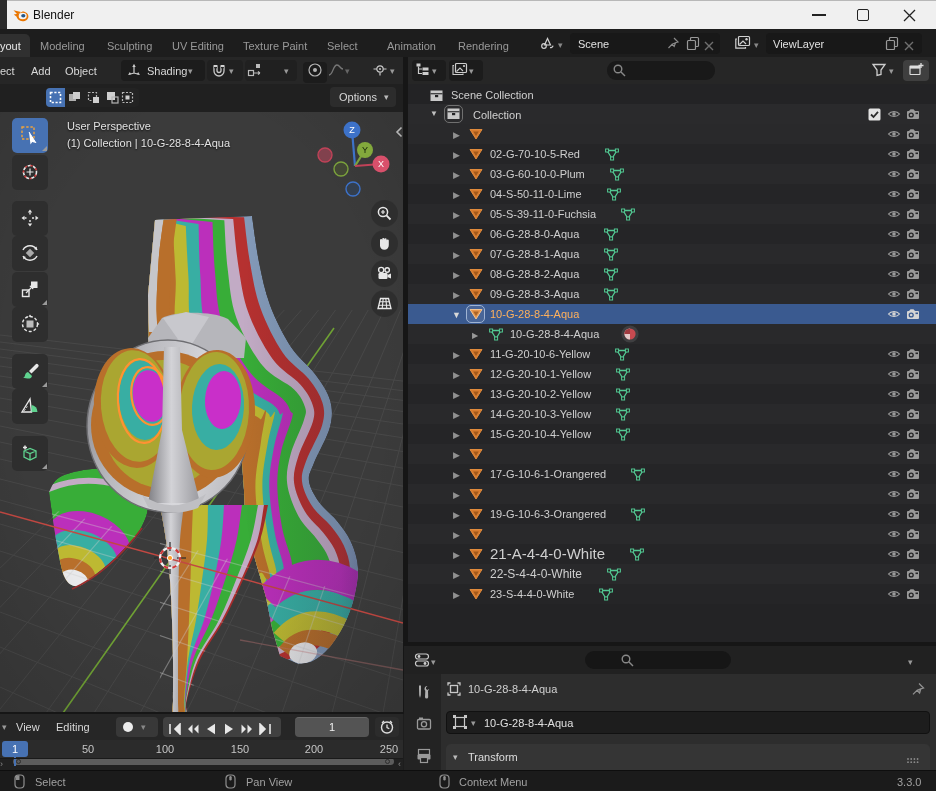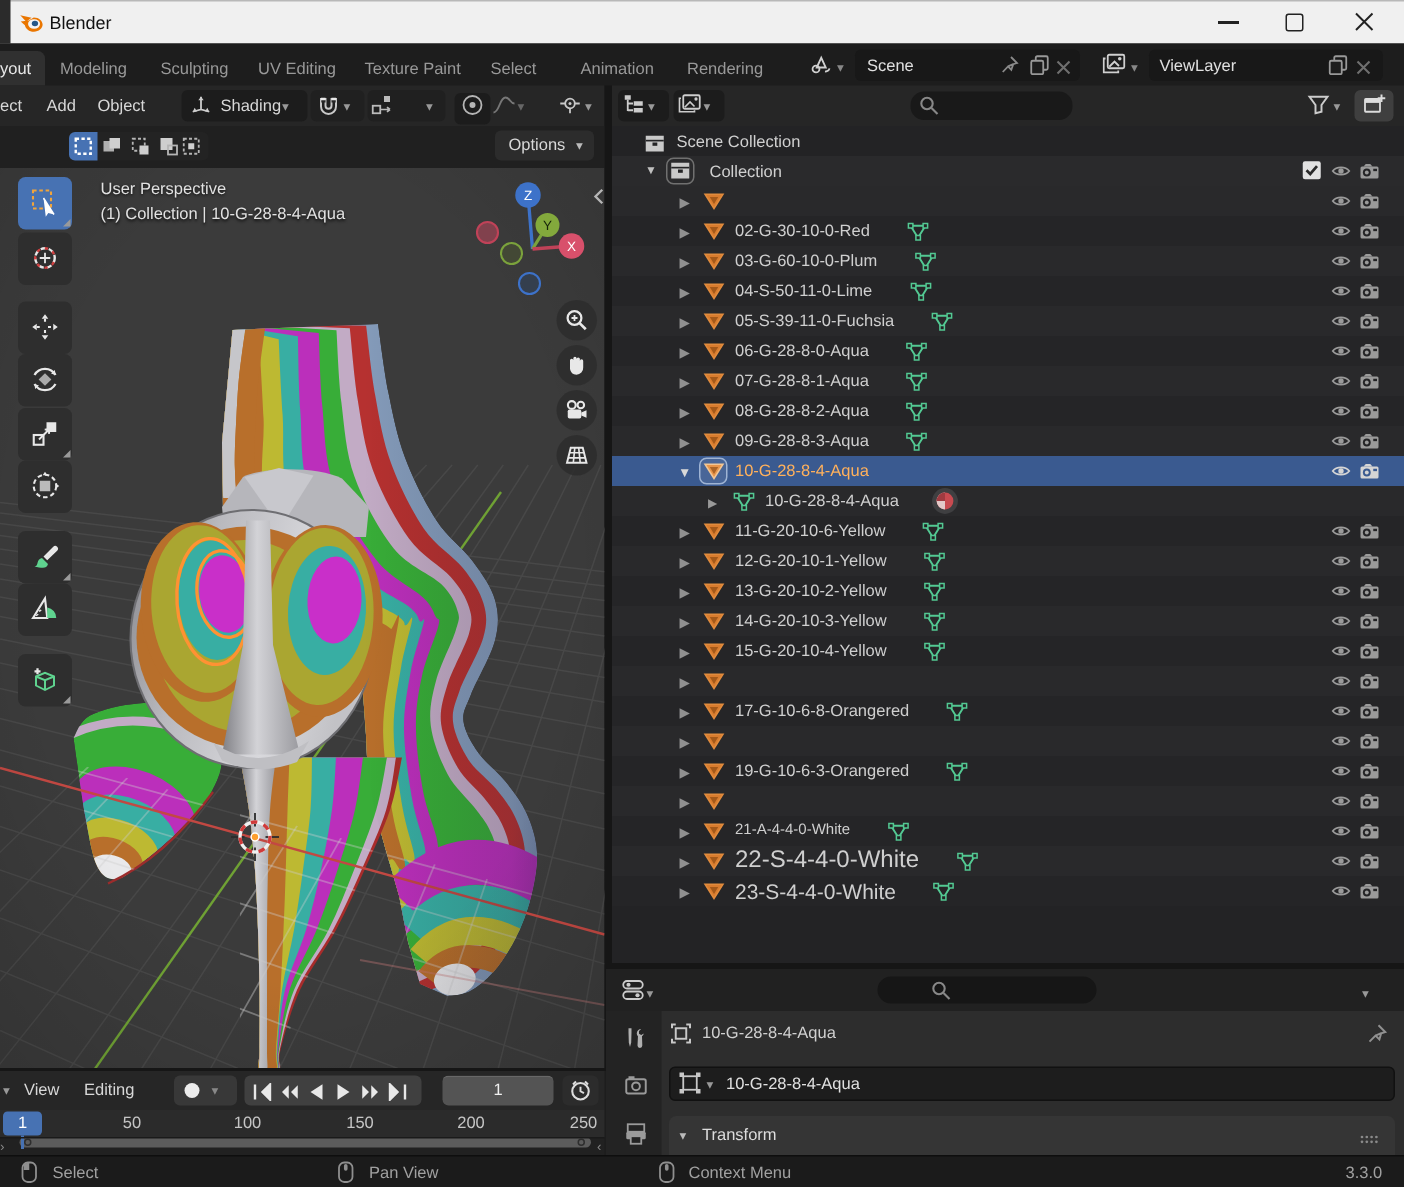--- a/index.html
+++ b/index.html
@@ -502,21 +502,21 @@
         <circle cx="5.2" cy="8" r="1.3" fill="#9a9a9a"></circle>
         <rect x="9.5" y="5.5" width="2.5" height="1.6" fill="#232325"></rect>
         <path d="M3,4 L4.5,2.3 L7.5,2.3 L9,4 Z" fill="#9a9a9a"></path>
       </svg></div>
     <div class="abs" style="left:408px;top:144px;width:528px;height:20px;background:#252527"></div>
     <div class="t" style="left:453px;top:148px;color:#909090;font-size:9px">▶</div>
     <div class="abs" style="left:468px;top:146px"><svg width="16" height="16" viewBox="0 0 16 16" style="">
         <path d="M2,3.5 L14,3.5 L8,13 Z" fill="#d97c2e" stroke="#e08b3d" stroke-width="1"></path>
         <path d="M5.2,5.4 L10.8,5.4 L8,10 Z" fill="rgba(120,60,10,0.55)"></path>
       </svg></div>
-    <div class="abs" style="left:490px;top:147px;white-space:nowrap"><span style="font-size:11px;color:#cfcfcf;line-height:14px;vertical-align:top">02-G-30-10-0-Red</span><span style="display:inline-block;width:24px"></span><span style="display:inline-block;vertical-align:top;margin-top:-1px"><svg width="16" height="16" viewBox="0 0 16 16" style="">
+    <div class="abs" style="left:490px;top:147px;white-space:nowrap"><span style="font-size:11px;color:#cfcfcf;line-height:14px;vertical-align:top">02-G-70-10-5-Red</span><span style="display:inline-block;width:24px"></span><span style="display:inline-block;vertical-align:top;margin-top:-1px"><svg width="16" height="16" viewBox="0 0 16 16" style="">
           <path d="M3,4.5 L13,4.5 L8,12.5 Z" fill="none" stroke="#53c993" stroke-width="1.3"></path>
           <rect x="1.6" y="3" width="3" height="3" fill="#232325" stroke="#53c993" stroke-width="1"></rect>
           <rect x="11.4" y="3" width="3" height="3" fill="#232325" stroke="#53c993" stroke-width="1"></rect>
           <rect x="6.6" y="11" width="3" height="3" fill="#232325" stroke="#53c993" stroke-width="1"></rect>
         </svg></span></div>
     <div class="abs" style="left:887px;top:147px"><svg width="14" height="14" viewBox="0 0 14 14" style="">
         <path d="M1.5,7 C 4,3.8 10,3.8 12.5,7 C 10,10.2 4,10.2 1.5,7 Z" fill="none" stroke="#9a9a9a" stroke-width="1.2"></path>
         <circle cx="7" cy="7" r="1.8" fill="#9a9a9a"></circle>
       </svg></div>
     <div class="abs" style="left:906px;top:147px"><svg width="14" height="15" viewBox="0 0 14 15" style="">
@@ -852,21 +852,21 @@
         <circle cx="5.2" cy="8" r="1.3" fill="#9a9a9a"></circle>
         <rect x="9.5" y="5.5" width="2.5" height="1.6" fill="#232325"></rect>
         <path d="M3,4 L4.5,2.3 L7.5,2.3 L9,4 Z" fill="#9a9a9a"></path>
       </svg></div>
     <div class="abs" style="left:408px;top:464px;width:528px;height:20px;background:#252527"></div>
     <div class="t" style="left:453px;top:468px;color:#909090;font-size:9px">▶</div>
     <div class="abs" style="left:468px;top:466px"><svg width="16" height="16" viewBox="0 0 16 16" style="">
         <path d="M2,3.5 L14,3.5 L8,13 Z" fill="#d97c2e" stroke="#e08b3d" stroke-width="1"></path>
         <path d="M5.2,5.4 L10.8,5.4 L8,10 Z" fill="rgba(120,60,10,0.55)"></path>
       </svg></div>
-    <div class="abs" style="left:490px;top:467px;white-space:nowrap"><span style="font-size:11px;color:#cfcfcf;line-height:14px;vertical-align:top">17-G-10-6-8-Orangered</span><span style="display:inline-block;width:24px"></span><span style="display:inline-block;vertical-align:top;margin-top:-1px"><svg width="16" height="16" viewBox="0 0 16 16" style="">
+    <div class="abs" style="left:490px;top:467px;white-space:nowrap"><span style="font-size:11px;color:#cfcfcf;line-height:14px;vertical-align:top">17-G-10-6-1-Orangered</span><span style="display:inline-block;width:24px"></span><span style="display:inline-block;vertical-align:top;margin-top:-1px"><svg width="16" height="16" viewBox="0 0 16 16" style="">
           <path d="M3,4.5 L13,4.5 L8,12.5 Z" fill="none" stroke="#53c993" stroke-width="1.3"></path>
           <rect x="1.6" y="3" width="3" height="3" fill="#232325" stroke="#53c993" stroke-width="1"></rect>
           <rect x="11.4" y="3" width="3" height="3" fill="#232325" stroke="#53c993" stroke-width="1"></rect>
           <rect x="6.6" y="11" width="3" height="3" fill="#232325" stroke="#53c993" stroke-width="1"></rect>
         </svg></span></div>
     <div class="abs" style="left:887px;top:467px"><svg width="14" height="14" viewBox="0 0 14 14" style="">
         <path d="M1.5,7 C 4,3.8 10,3.8 12.5,7 C 10,10.2 4,10.2 1.5,7 Z" fill="none" stroke="#9a9a9a" stroke-width="1.2"></path>
         <circle cx="7" cy="7" r="1.8" fill="#9a9a9a"></circle>
       </svg></div>
     <div class="abs" style="left:906px;top:467px"><svg width="14" height="15" viewBox="0 0 14 15" style="">
@@ -932,21 +932,21 @@
         <circle cx="5.2" cy="8" r="1.3" fill="#9a9a9a"></circle>
         <rect x="9.5" y="5.5" width="2.5" height="1.6" fill="#232325"></rect>
         <path d="M3,4 L4.5,2.3 L7.5,2.3 L9,4 Z" fill="#9a9a9a"></path>
       </svg></div>
     <div class="abs" style="left:408px;top:544px;width:528px;height:20px;background:#252527"></div>
     <div class="t" style="left:453px;top:548px;color:#909090;font-size:9px">▶</div>
     <div class="abs" style="left:468px;top:546px"><svg width="16" height="16" viewBox="0 0 16 16" style="">
         <path d="M2,3.5 L14,3.5 L8,13 Z" fill="#d97c2e" stroke="#e08b3d" stroke-width="1"></path>
         <path d="M5.2,5.4 L10.8,5.4 L8,10 Z" fill="rgba(120,60,10,0.55)"></path>
       </svg></div>
-    <div class="abs" style="left:490px;top:547px;white-space:nowrap"><span style="font-size:10px;color:#cfcfcf;line-height:14px;vertical-align:top">21-A-4-4-0-White</span><span style="display:inline-block;width:24px"></span><span style="display:inline-block;vertical-align:top;margin-top:-1px"><svg width="16" height="16" viewBox="0 0 16 16" style="">
+    <div class="abs" style="left:490px;top:547px;white-space:nowrap"><span style="font-size:15px;color:#cfcfcf;line-height:14px;vertical-align:top">21-A-4-4-0-White</span><span style="display:inline-block;width:24px"></span><span style="display:inline-block;vertical-align:top;margin-top:-1px"><svg width="16" height="16" viewBox="0 0 16 16" style="">
           <path d="M3,4.5 L13,4.5 L8,12.5 Z" fill="none" stroke="#53c993" stroke-width="1.3"></path>
           <rect x="1.6" y="3" width="3" height="3" fill="#232325" stroke="#53c993" stroke-width="1"></rect>
           <rect x="11.4" y="3" width="3" height="3" fill="#232325" stroke="#53c993" stroke-width="1"></rect>
           <rect x="6.6" y="11" width="3" height="3" fill="#232325" stroke="#53c993" stroke-width="1"></rect>
         </svg></span></div>
     <div class="abs" style="left:887px;top:547px"><svg width="14" height="14" viewBox="0 0 14 14" style="">
         <path d="M1.5,7 C 4,3.8 10,3.8 12.5,7 C 10,10.2 4,10.2 1.5,7 Z" fill="none" stroke="#9a9a9a" stroke-width="1.2"></path>
         <circle cx="7" cy="7" r="1.8" fill="#9a9a9a"></circle>
       </svg></div>
     <div class="abs" style="left:906px;top:547px"><svg width="14" height="15" viewBox="0 0 14 15" style="">
@@ -955,21 +955,21 @@
         <circle cx="5.2" cy="8" r="1.3" fill="#9a9a9a"></circle>
         <rect x="9.5" y="5.5" width="2.5" height="1.6" fill="#232325"></rect>
         <path d="M3,4 L4.5,2.3 L7.5,2.3 L9,4 Z" fill="#9a9a9a"></path>
       </svg></div>
     <div class="abs" style="left:408px;top:564px;width:528px;height:20px;background:#29292b"></div>
     <div class="t" style="left:453px;top:568px;color:#909090;font-size:9px">▶</div>
     <div class="abs" style="left:468px;top:566px"><svg width="16" height="16" viewBox="0 0 16 16" style="">
         <path d="M2,3.5 L14,3.5 L8,13 Z" fill="#d97c2e" stroke="#e08b3d" stroke-width="1"></path>
         <path d="M5.2,5.4 L10.8,5.4 L8,10 Z" fill="rgba(120,60,10,0.55)"></path>
       </svg></div>
-    <div class="abs" style="left:490px;top:567px;white-space:nowrap"><span style="font-size:16px;color:#cfcfcf;line-height:14px;vertical-align:top">22-S-4-4-0-White</span><span style="display:inline-block;width:24px"></span><span style="display:inline-block;vertical-align:top;margin-top:-1px"><svg width="16" height="16" viewBox="0 0 16 16" style="">
+    <div class="abs" style="left:490px;top:567px;white-space:nowrap"><span style="font-size:12px;color:#cfcfcf;line-height:14px;vertical-align:top">22-S-4-4-0-White</span><span style="display:inline-block;width:24px"></span><span style="display:inline-block;vertical-align:top;margin-top:-1px"><svg width="16" height="16" viewBox="0 0 16 16" style="">
           <path d="M3,4.5 L13,4.5 L8,12.5 Z" fill="none" stroke="#53c993" stroke-width="1.3"></path>
           <rect x="1.6" y="3" width="3" height="3" fill="#232325" stroke="#53c993" stroke-width="1"></rect>
           <rect x="11.4" y="3" width="3" height="3" fill="#232325" stroke="#53c993" stroke-width="1"></rect>
           <rect x="6.6" y="11" width="3" height="3" fill="#232325" stroke="#53c993" stroke-width="1"></rect>
         </svg></span></div>
     <div class="abs" style="left:887px;top:567px"><svg width="14" height="14" viewBox="0 0 14 14" style="">
         <path d="M1.5,7 C 4,3.8 10,3.8 12.5,7 C 10,10.2 4,10.2 1.5,7 Z" fill="none" stroke="#9a9a9a" stroke-width="1.2"></path>
         <circle cx="7" cy="7" r="1.8" fill="#9a9a9a"></circle>
       </svg></div>
     <div class="abs" style="left:906px;top:567px"><svg width="14" height="15" viewBox="0 0 14 15" style="">
@@ -978,21 +978,21 @@
         <circle cx="5.2" cy="8" r="1.3" fill="#9a9a9a"></circle>
         <rect x="9.5" y="5.5" width="2.5" height="1.6" fill="#232325"></rect>
         <path d="M3,4 L4.5,2.3 L7.5,2.3 L9,4 Z" fill="#9a9a9a"></path>
       </svg></div>
     <div class="abs" style="left:408px;top:584px;width:528px;height:20px;background:#252527"></div>
     <div class="t" style="left:453px;top:588px;color:#909090;font-size:9px">▶</div>
     <div class="abs" style="left:468px;top:586px"><svg width="16" height="16" viewBox="0 0 16 16" style="">
         <path d="M2,3.5 L14,3.5 L8,13 Z" fill="#d97c2e" stroke="#e08b3d" stroke-width="1"></path>
         <path d="M5.2,5.4 L10.8,5.4 L8,10 Z" fill="rgba(120,60,10,0.55)"></path>
       </svg></div>
-    <div class="abs" style="left:490px;top:587px;white-space:nowrap"><span style="font-size:14px;color:#cfcfcf;line-height:14px;vertical-align:top">23-S-4-4-0-White</span><span style="display:inline-block;width:24px"></span><span style="display:inline-block;vertical-align:top;margin-top:-1px"><svg width="16" height="16" viewBox="0 0 16 16" style="">
+    <div class="abs" style="left:490px;top:587px;white-space:nowrap"><span style="font-size:11px;color:#cfcfcf;line-height:14px;vertical-align:top">23-S-4-4-0-White</span><span style="display:inline-block;width:24px"></span><span style="display:inline-block;vertical-align:top;margin-top:-1px"><svg width="16" height="16" viewBox="0 0 16 16" style="">
           <path d="M3,4.5 L13,4.5 L8,12.5 Z" fill="none" stroke="#53c993" stroke-width="1.3"></path>
           <rect x="1.6" y="3" width="3" height="3" fill="#232325" stroke="#53c993" stroke-width="1"></rect>
           <rect x="11.4" y="3" width="3" height="3" fill="#232325" stroke="#53c993" stroke-width="1"></rect>
           <rect x="6.6" y="11" width="3" height="3" fill="#232325" stroke="#53c993" stroke-width="1"></rect>
         </svg></span></div>
     <div class="abs" style="left:887px;top:587px"><svg width="14" height="14" viewBox="0 0 14 14" style="">
         <path d="M1.5,7 C 4,3.8 10,3.8 12.5,7 C 10,10.2 4,10.2 1.5,7 Z" fill="none" stroke="#9a9a9a" stroke-width="1.2"></path>
         <circle cx="7" cy="7" r="1.8" fill="#9a9a9a"></circle>
       </svg></div>
     <div class="abs" style="left:906px;top:587px"><svg width="14" height="15" viewBox="0 0 14 15" style="">

